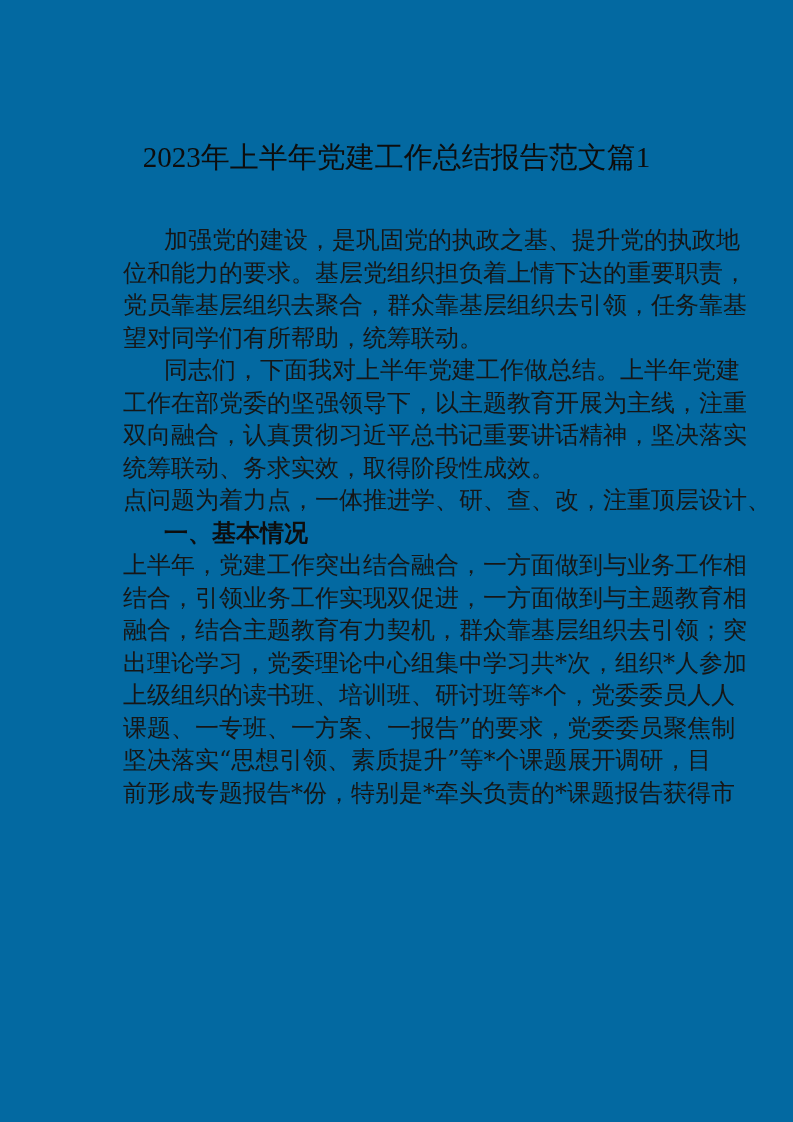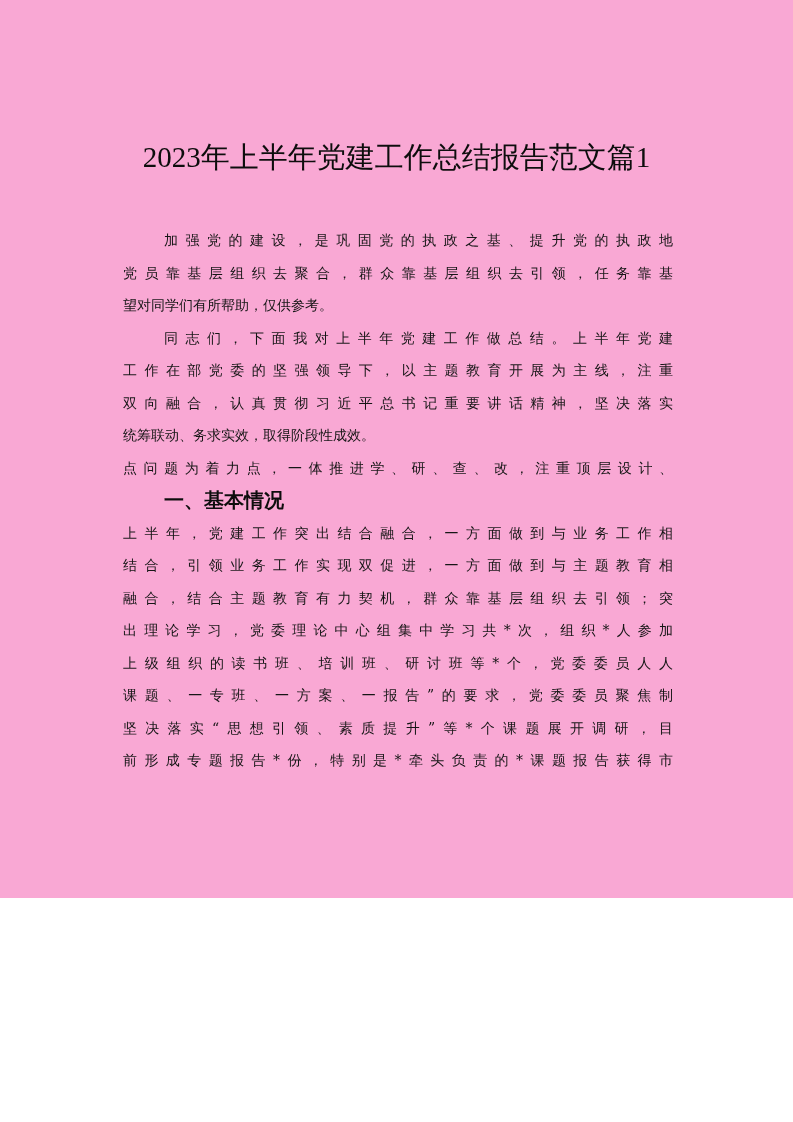--- a/index.html
+++ b/index.html
@@ -13,22 +13,22 @@
       position: relative;
       overflow: hidden;
       font-family: "DejaVu Serif", "Liberation Serif", serif;
       color: #111111;
     }
     .page {
       position: absolute;
       left: 0;
       top: 0;
       width: 793px;
-      height: 898px;
-      background: #f9a8d4;
+      height: 1122px;
+      background: #0369a1;
     }
     .title {
       position: absolute;
       left: 0;
       top: 137px;
       width: 793px;
       text-align: center;
       font-family: "Liberation Serif", "DejaVu Serif", serif;
       font-size: 29px;
       line-height: 40px;
@@ -38,55 +38,56 @@
     }
     .body {
       position: absolute;
       left: 123px;
       top: 224px;
       width: 550px;
     }
     .line {
       height: 32.5px;
       line-height: 32.5px;
-      font-size: 14px;
+      font-size: 24px;
       white-space: nowrap;
       text-align: justify;
       text-align-last: justify;
       color: #161616;
       font-family: "DejaVu Serif", "Liberation Serif", serif;
     }
     .line.indent {
       padding-left: 41px;
     }
     .line.last {
       text-align-last: left;
     }
     .heading {
       height: 32.5px;
       line-height: 32.5px;
-      font-size: 20px;
+      font-size: 24px;
       padding-left: 41px;
       font-weight: bold;
       font-family: "DejaVu Sans", "Liberation Sans", sans-serif;
       color: #0d0d0d;
       white-space: nowrap;
     }
   </style>
 </head>
 <body>
 
 <div class="page">
   <div class="title">2023年上半年党建工作总结报告范文篇1</div>
 
   <div class="body">
     <div>
       <div class="line indent">加强党的建设，是巩固党的执政之基、提升党的执政地</div>
+      <div class="line">位和能力的要求。基层党组织担负着上情下达的重要职责，</div>
       <div class="line">党员靠基层组织去聚合，群众靠基层组织去引领，任务靠基</div>
-      <div class="line last">望对同学们有所帮助，仅供参考。</div>
+      <div class="line last">望对同学们有所帮助，统筹联动。</div>
     </div>
 
     <div>
       <div class="line indent">同志们，下面我对上半年党建工作做总结。上半年党建</div>
       <div class="line">工作在部党委的坚强领导下，以主题教育开展为主线，注重</div>
       <div class="line">双向融合，认真贯彻习近平总书记重要讲话精神，坚决落实</div>
       <div class="line last">统筹联动、务求实效，取得阶段性成效。</div>
       <div class="line">点问题为着力点，一体推进学、研、查、改，注重顶层设计、</div>
     </div>
 

